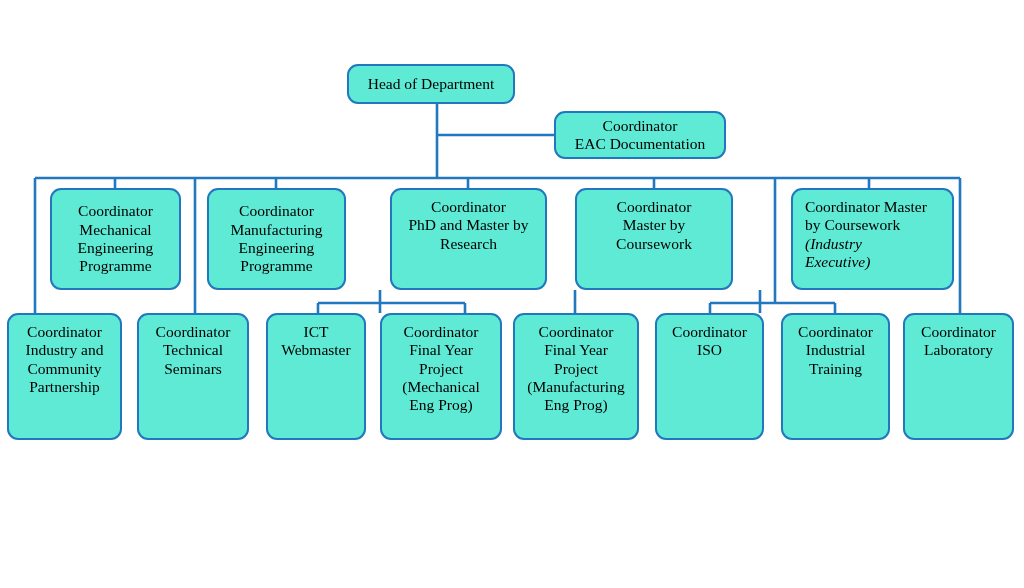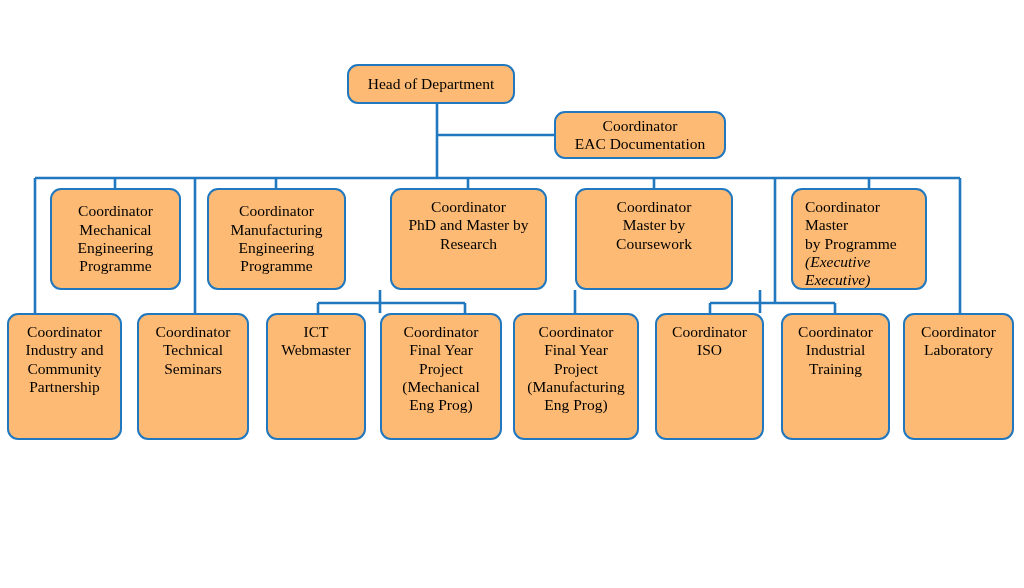--- a/index.html
+++ b/index.html
@@ -27,21 +27,21 @@
     top: 0;
     width: 1024px;
     height: 588px;
     pointer-events: none;
   }
   .node {
     position: absolute;
     box-sizing: border-box;
     border: 2px solid #2178be;
     border-radius: 11px;
-    background: #fdba74;
+    background: #5eead4;
     display: flex;
     align-items: center;
     justify-content: center;
     text-align: center;
     line-height: 1.18;
     font-size: 15.5px;
     padding: 2px 4px;
   }
   .node .node-label {
     display: block;
@@ -138,22 +138,22 @@
 PhD and Master by
 Research</span>
   </div>
 
   <div class="node top-anchor" style="left:575px; top:188px; width:158px; height:102px;">
     <span class="node-label">Coordinator
 Master by
 Coursework</span>
   </div>
 
-  <div class="node align-left top-anchor italic-tail" style="left:791px; top:188px; width:136px; height:102px;">
-    <span class="node-label"><span>Coordinator Master</span><br><span>by Programme</span><br><span class="ital">(Executive</span><br><span class="ital">Executive)</span></span>
+  <div class="node align-left top-anchor italic-tail" style="left:791px; top:188px; width:163px; height:102px;">
+    <span class="node-label"><span>Coordinator Master</span><br><span>by Coursework</span><br><span class="ital">(Industry</span><br><span class="ital">Executive)</span></span>
   </div>
 
   <div class="node top-anchor" style="left:7px; top:313px; width:115px; height:127px;">
     <span class="node-label">Coordinator
 Industry and
 Community
 Partnership</span>
   </div>
 
   <div class="node top-anchor" style="left:137px; top:313px; width:112px; height:127px;">

